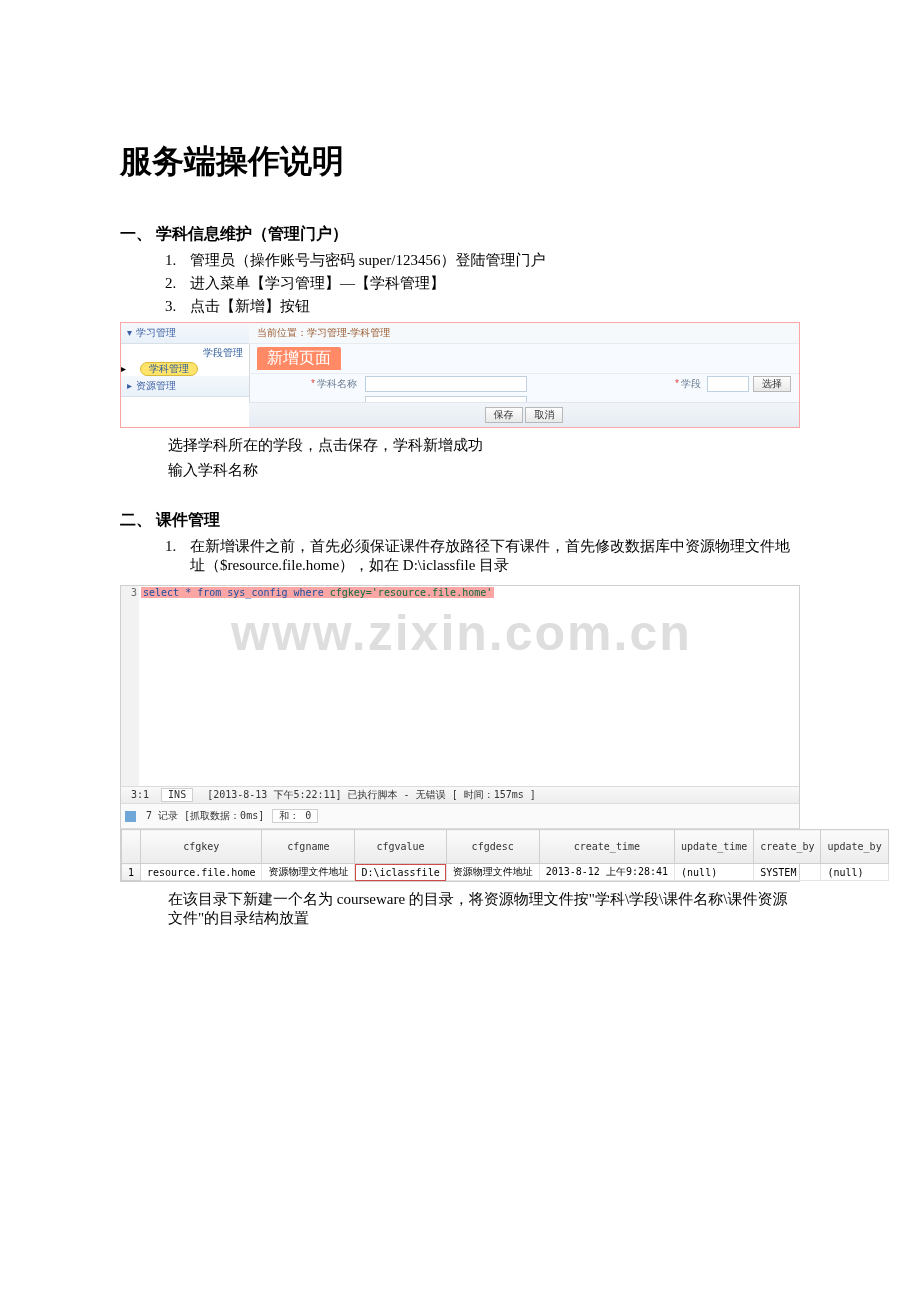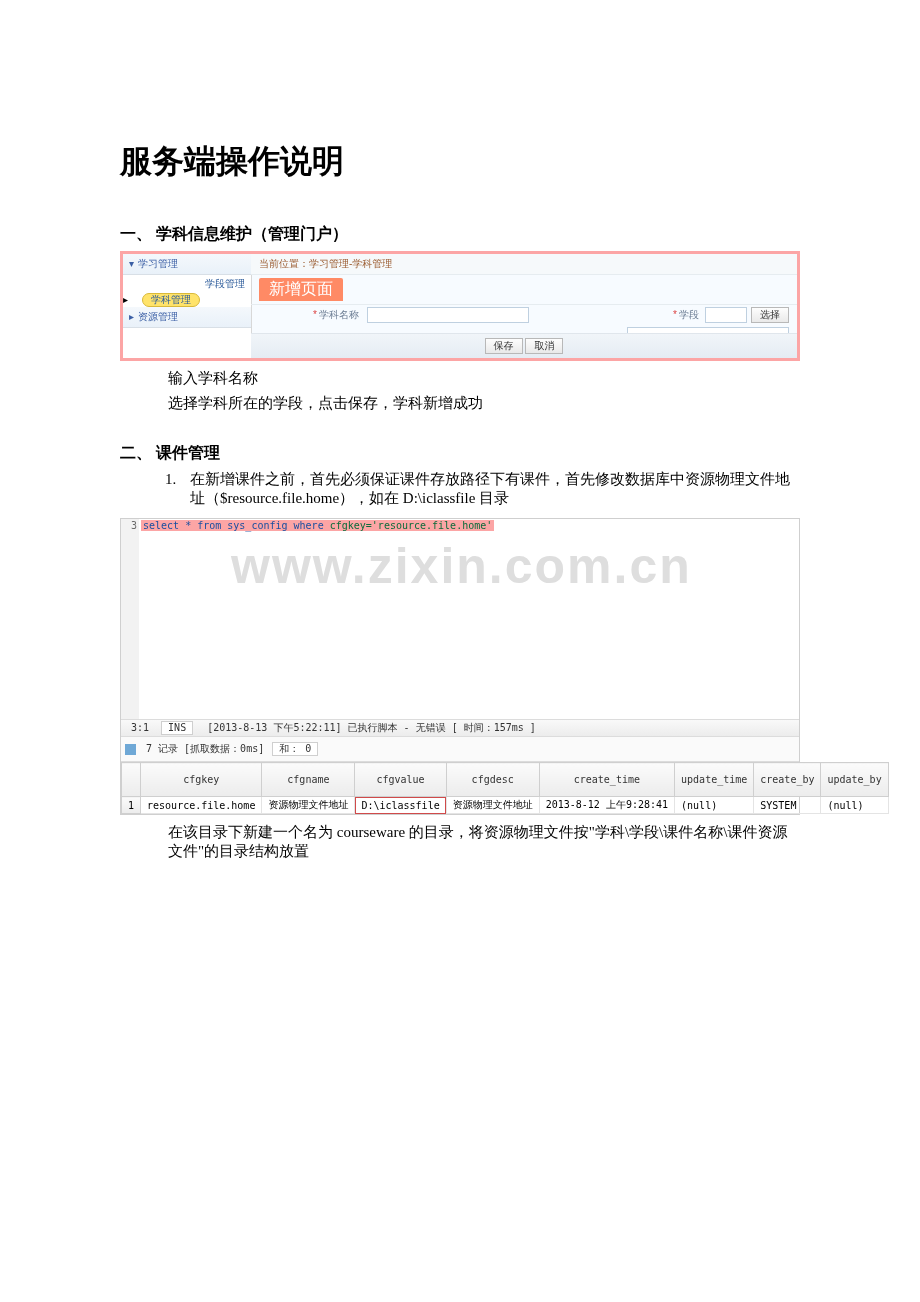--- a/index.html
+++ b/index.html
@@ -41,21 +41,21 @@
     margin: 4px 0;
   }
   .para {
     font-size: 15px;
     margin: 6px 0 0 48px;
   }
 
   
   .shot1 {
     margin: 6px 0 8px 0;
-    border: 3px solid #fca5a5;
+    border: 1px solid #fca5a5;
     font-family: "SimSun", "宋体", sans-serif;
     font-size: 10px;
     position: relative;
     background: #f7fbff;
   }
   .shot1 .tree {
     position: absolute;
     left: 0; top: 0; bottom: 0;
     width: 128px;
     border-right: 1px solid #d8d8d8;
@@ -104,21 +104,20 @@
     padding: 1px 10px;
     background: #ff8a65;
     color: #fff;
     font-size: 16px;
     border-radius: 2px 2px 0 0;
   }
   .shot1 .formrow {
     display: flex;
     align-items: center;
     padding: 2px 8px;
-    justify-content: flex-end;
   }
   .shot1 .formrow .label {
     width: 100px;
     text-align: right;
     color: #6b7c93;
     padding-right: 8px;
   }
   .shot1 .formrow .label .req { color: #d44; margin-right: 2px; }
   .shot1 .formrow .input {
     width: 160px;
@@ -283,20 +282,25 @@
   }
 </style>
 </head>
 <body>
 
 <div class="page">
 
   <h1>服务端操作说明</h1>
 
   <div class="sec-head">一、    学科信息维护（管理门户）</div>
+  <ol class="steps">
+    <li>管理员（操作账号与密码 super/123456）登陆管理门户</li>
+    <li>进入菜单【学习管理】—【学科管理】</li>
+    <li>点击【新增】按钮</li>
+  </ol>
 
   <div class="shot1">
     <div class="tree">
       <div class="grp"><span class="arrow">▾</span><span>学习管理</span></div>
       <div class="item">学段管理</div>
       <div>▸<span class="item sel">学科管理</span></div>
       <div class="grp"><span class="arrow">▸</span><span>资源管理</span></div>
     </div>
     <div class="main">
       <div class="crumb">
@@ -316,22 +320,22 @@
         <span class="label"><span>学科备注</span></span>
         <span class="ta"></span>
       </div>
       <div class="btnrow">
         <span class="btn">保存</span>
         <span class="btn">取消</span>
       </div>
     </div>
   </div>
 
+  <div class="para">选择学科所在的学段，点击保存，学科新增成功</div>
   <div class="para">输入学科名称</div>
-  <div class="para">选择学科所在的学段，点击保存，学科新增成功</div>
 
   <div class="sec-head2">二、    课件管理</div>
   <ol class="steps">
     <li>在新增课件之前，首先必须保证课件存放路径下有课件，首先修改数据库中资源物理文件地址（$resource.file.home），如在 D:\iclassfile 目录</li>
   </ol>
 
   <div class="shot2">
     <div class="sqlpane">
       <div class="sqlgutter"><span>3</span></div>
       <div class="sqltext">

